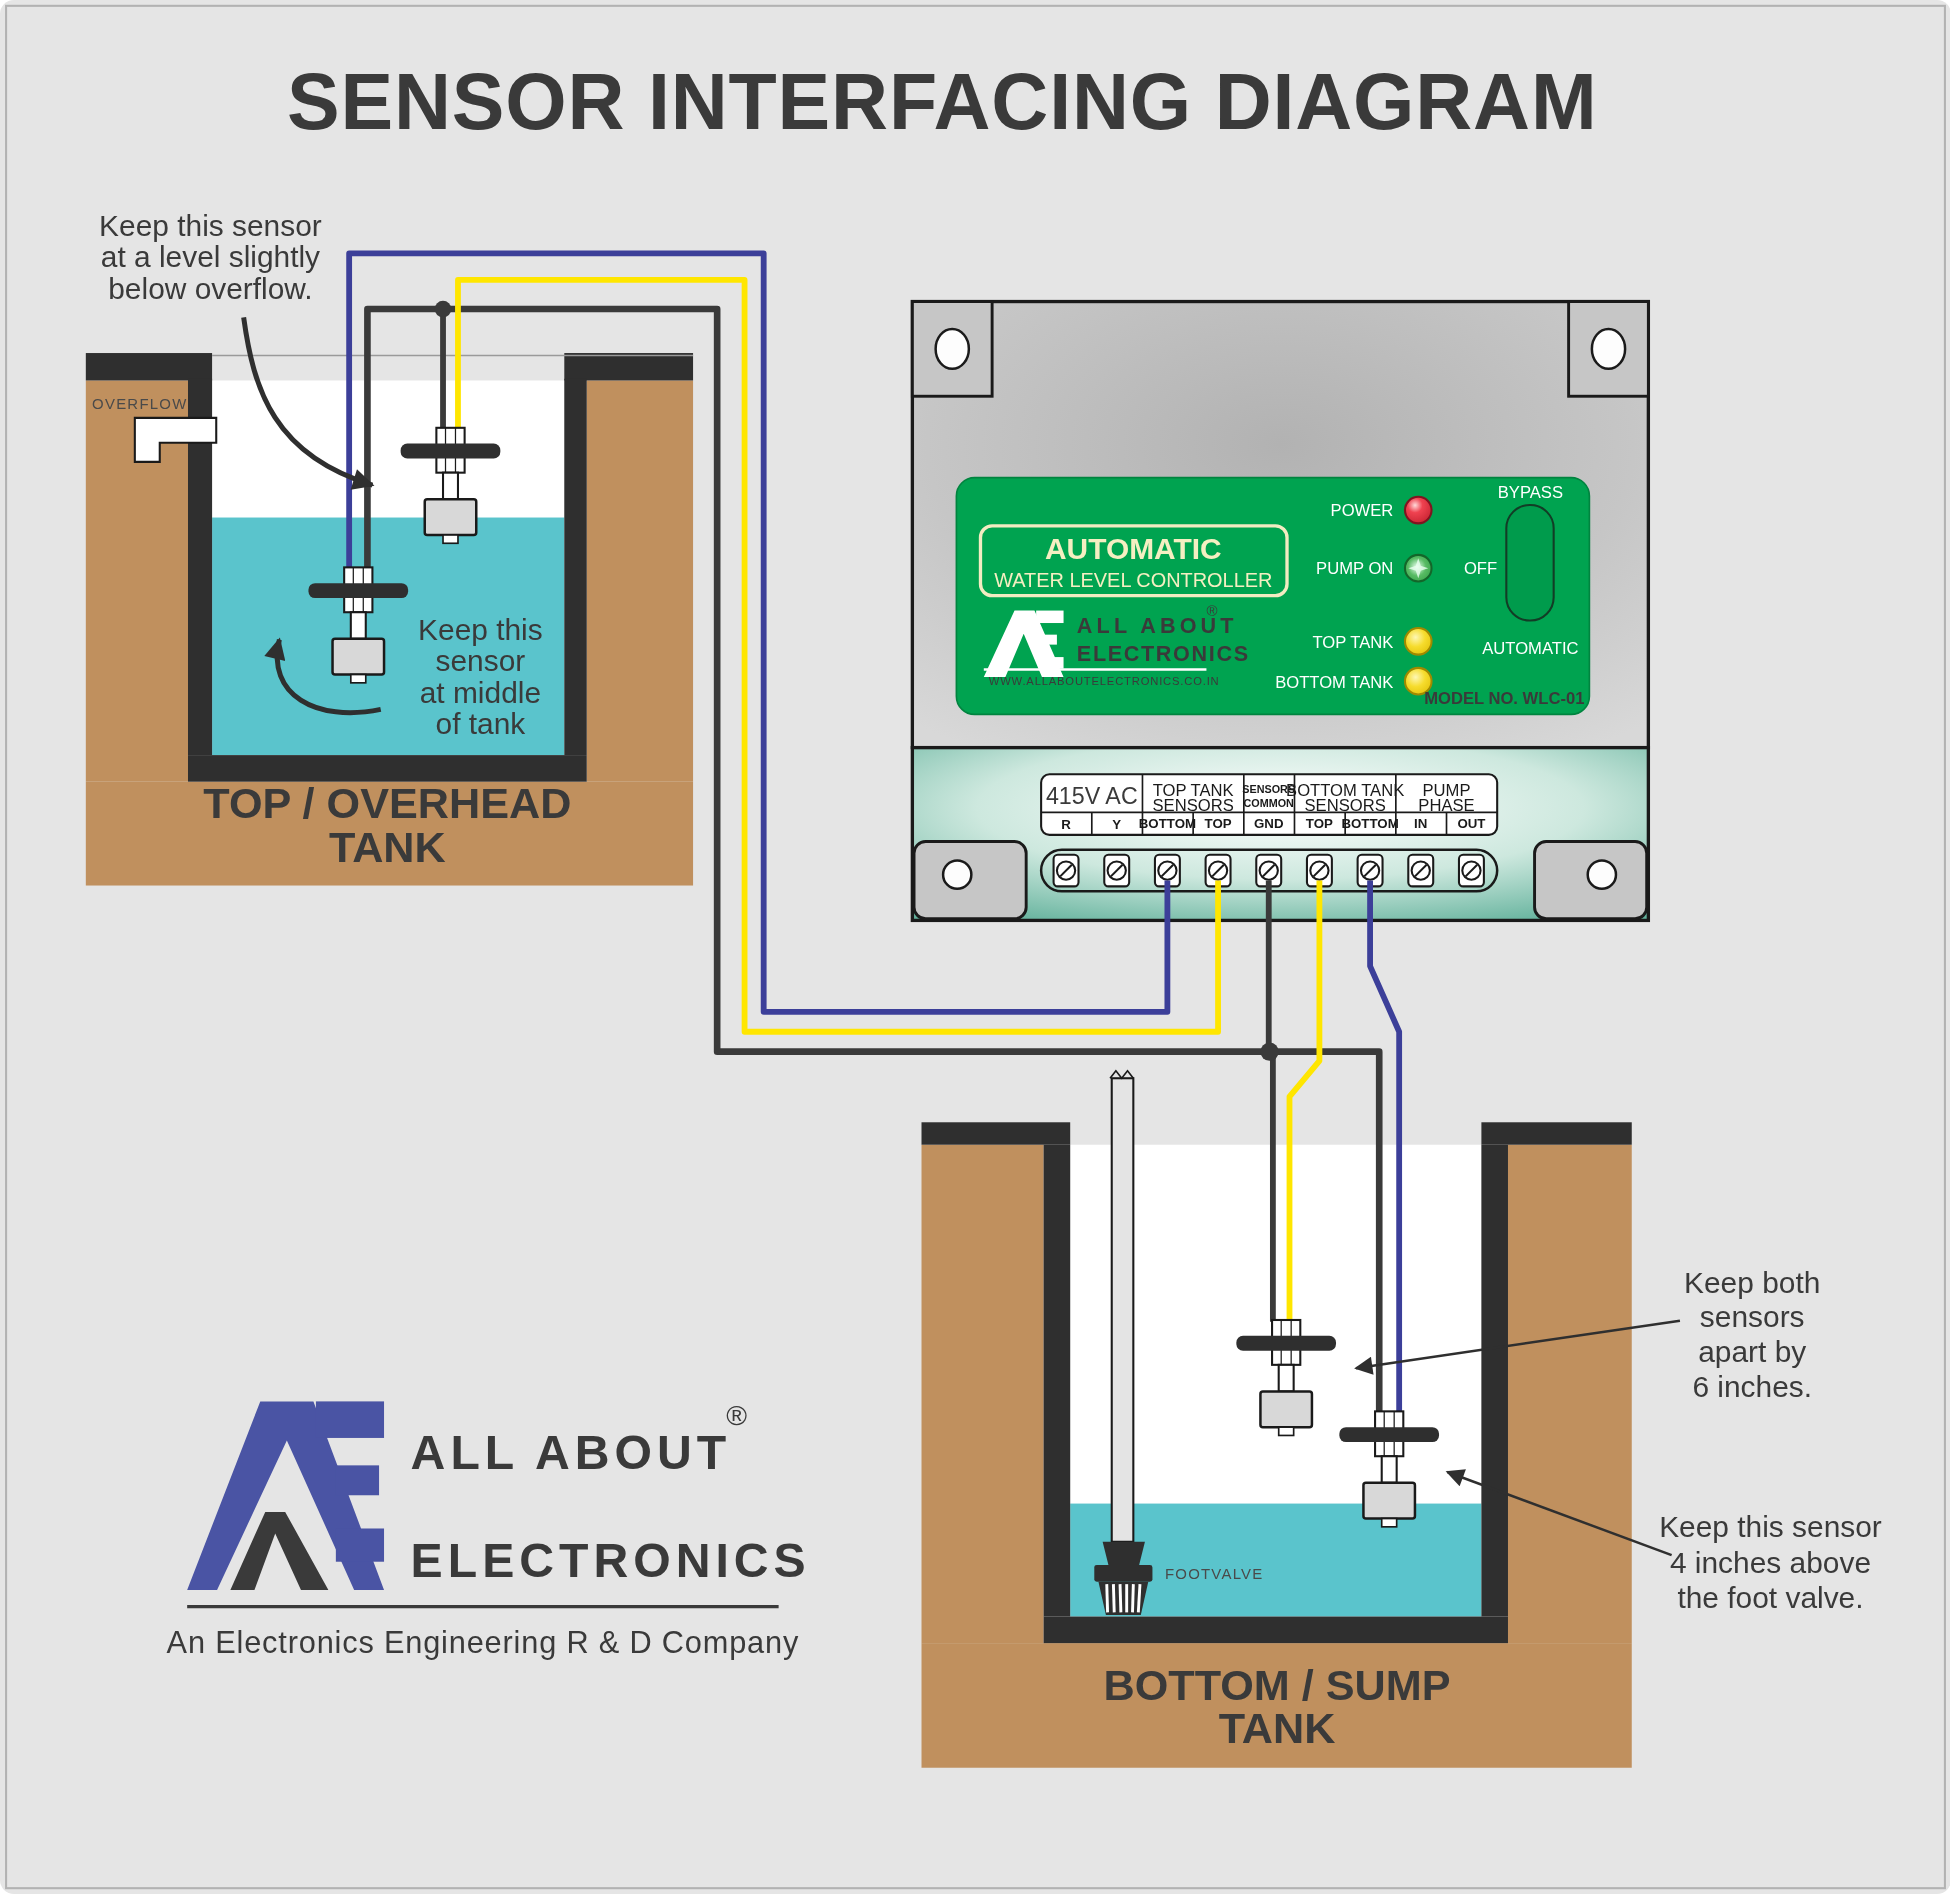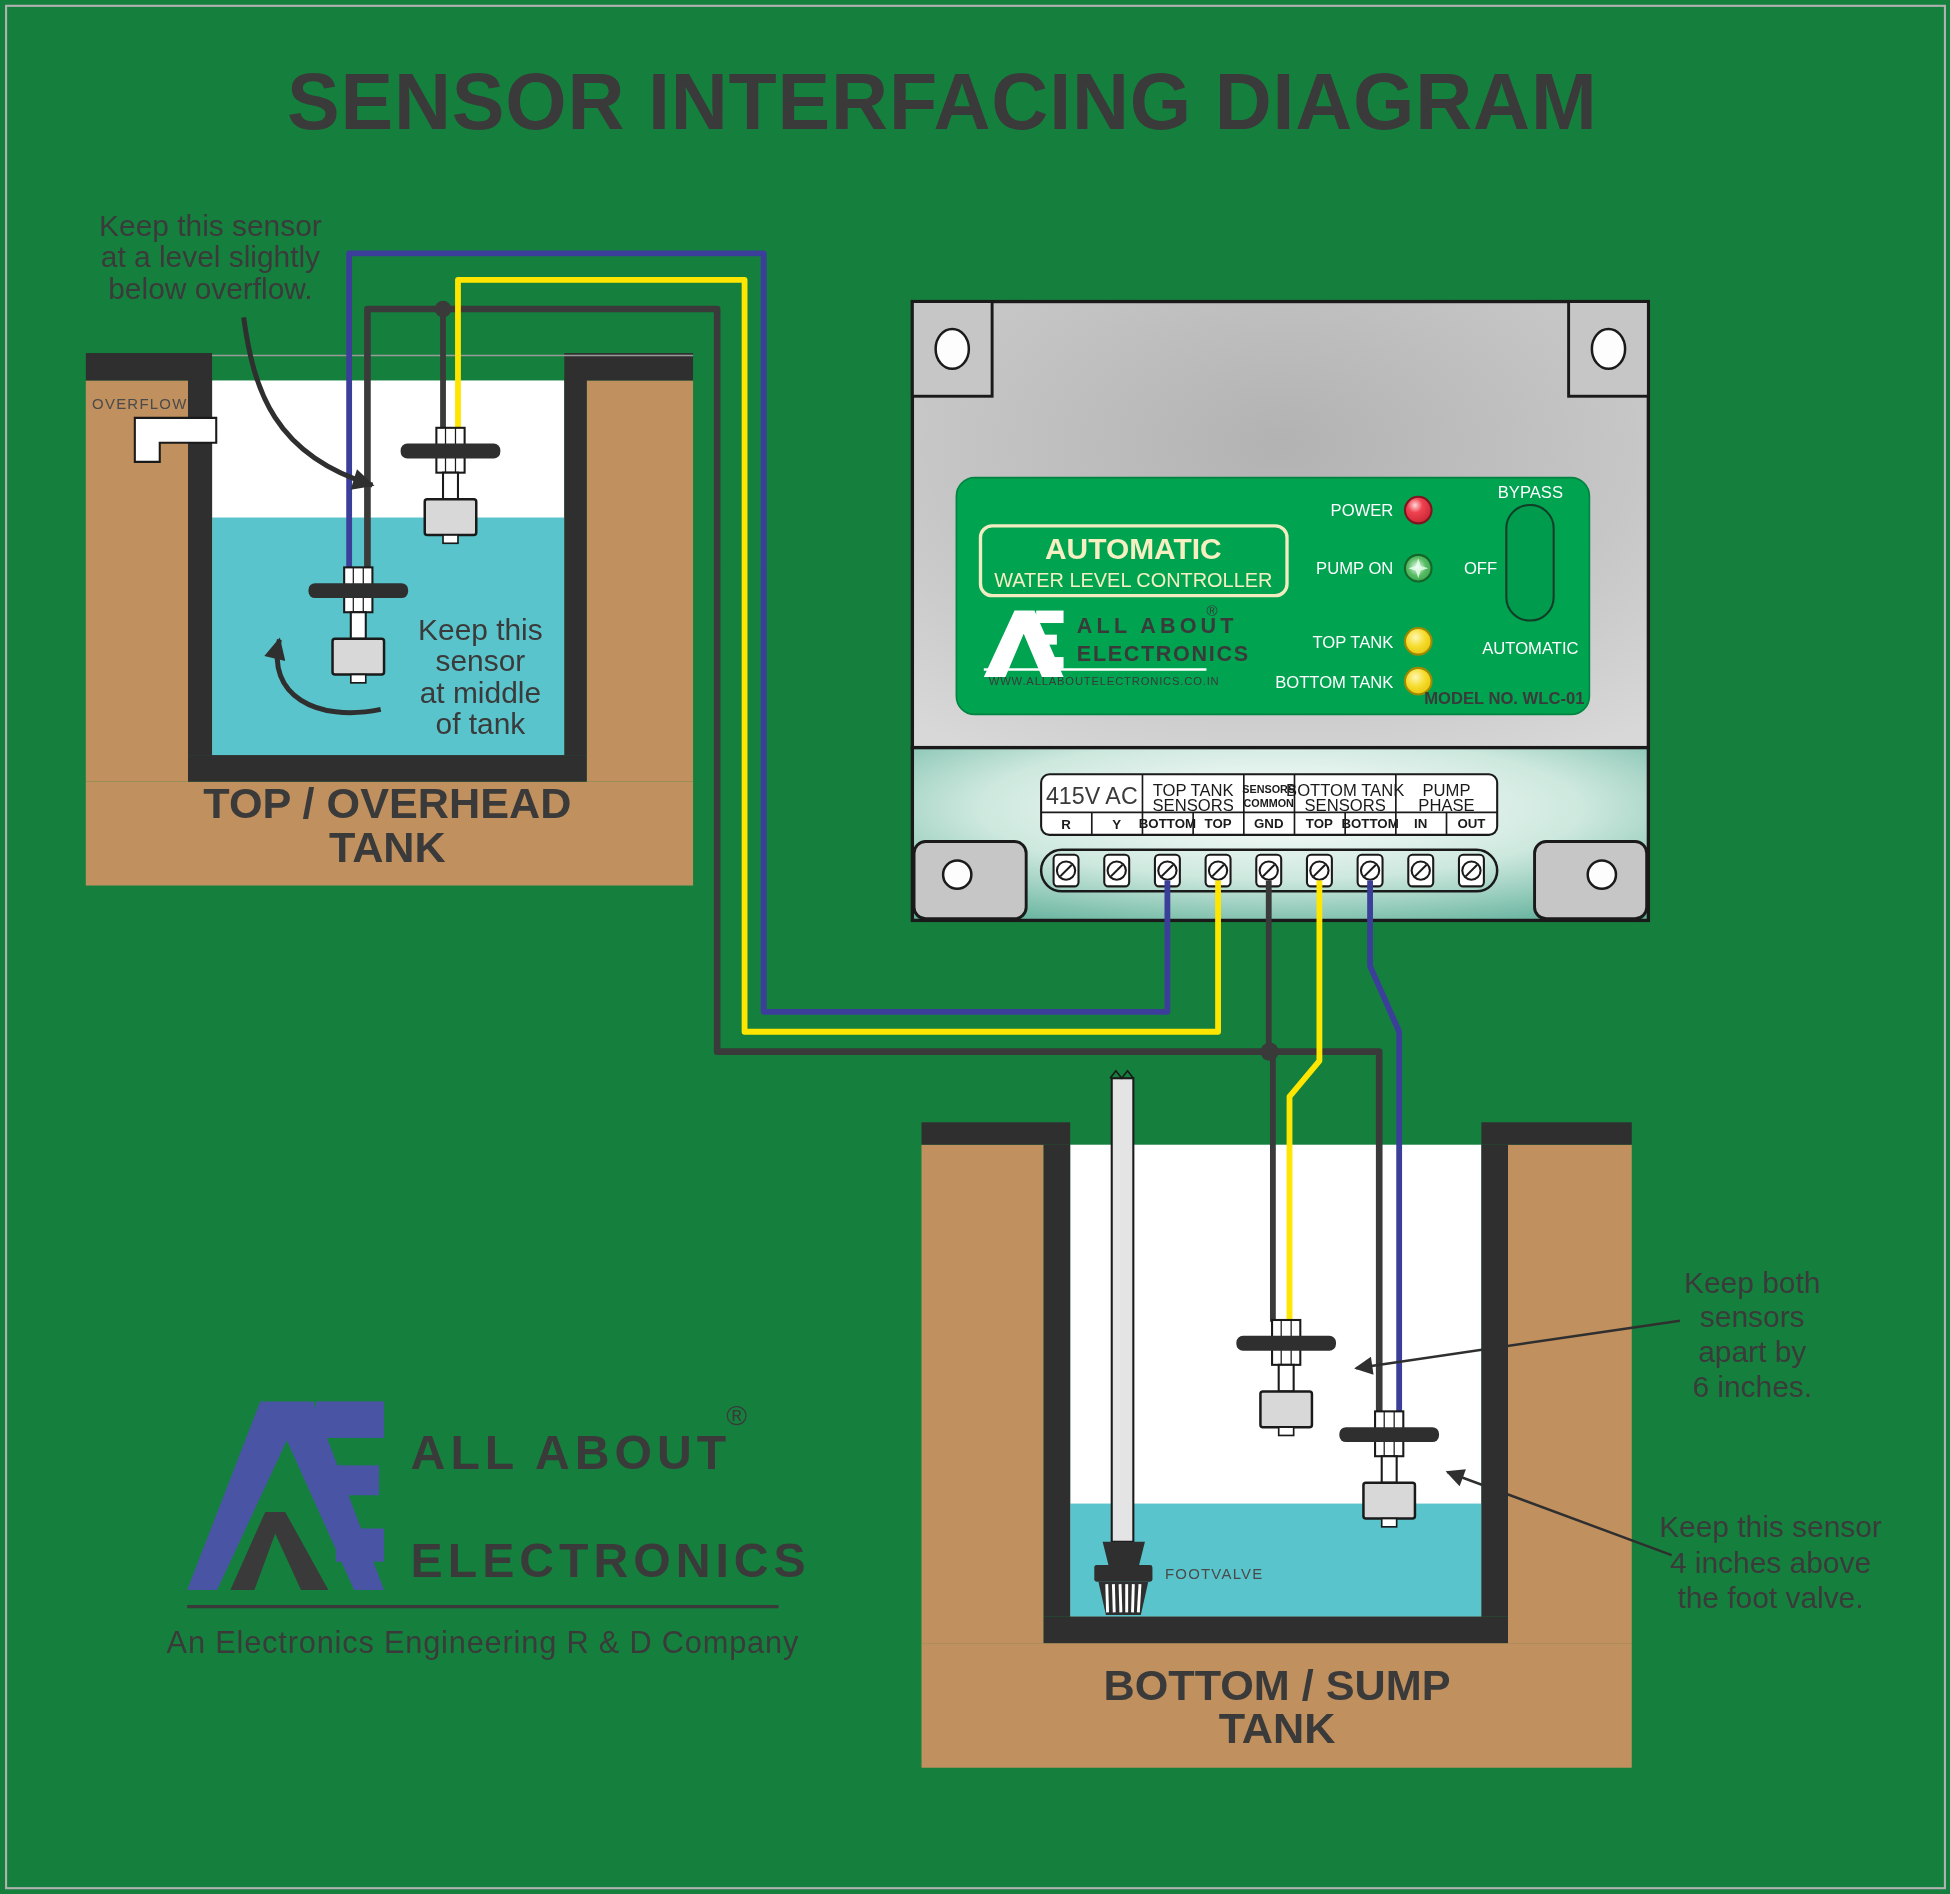--- a/index.html
+++ b/index.html
@@ -1,16 +1,16 @@
 <!DOCTYPE html>
 <html style="font-size:13.3px"><head>
 <meta charset="utf-8">
 <style>
   html,body{margin:0;padding:0;background:#ffffff;}
-  .page{position:relative;width:1951px;height:1894px;background:#15803d;overflow:hidden;}
+  .page{position:relative;width:1951px;height:1894px;background:#e5e5e5;overflow:hidden;border-radius:14px;}
   svg{display:block;}
   text{font-family:"Liberation Sans","DejaVu Sans",sans-serif;fill:#3a3a3a;}
   .b{font-weight:bold;}
   .ttl{font-size:95px;font-weight:bold;letter-spacing:1px;}
   .ann{font-size:36px;}
   .cap{font-size:52px;font-weight:bold;}
   .sm{font-size:18px;letter-spacing:1.5px;fill:#4a4a4a;}
   .wht{fill:#ffffff;font-size:20px;}
   .cream{fill:#f5efc2;}
   .hdr{font-size:20px;fill:#1a1a1a;}

